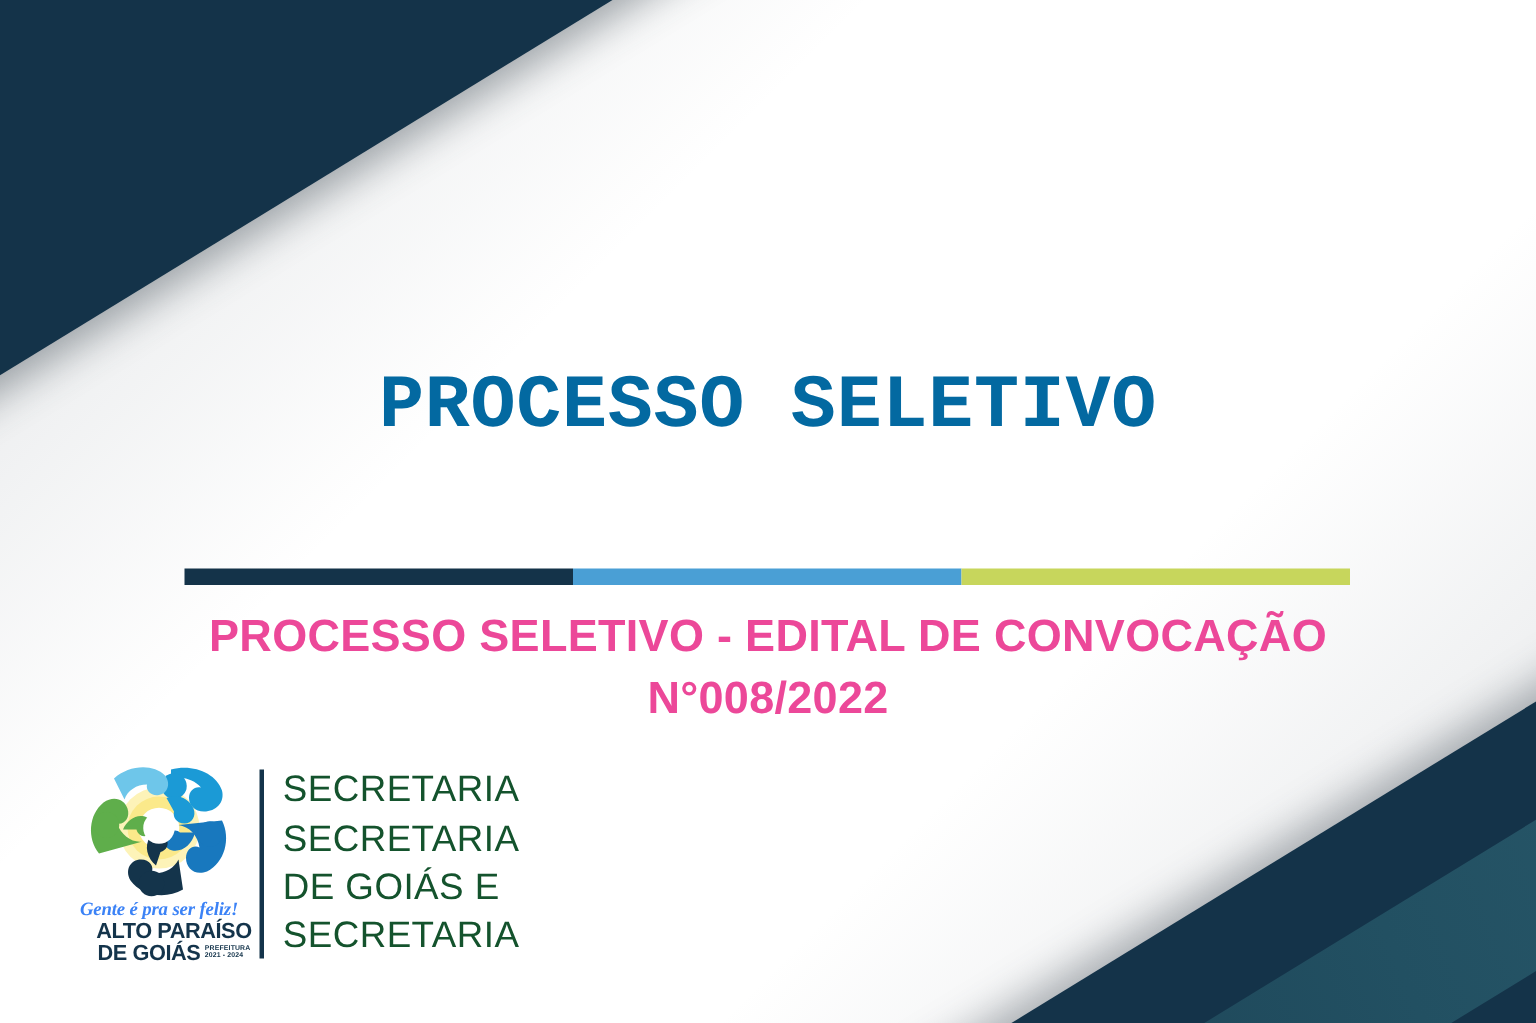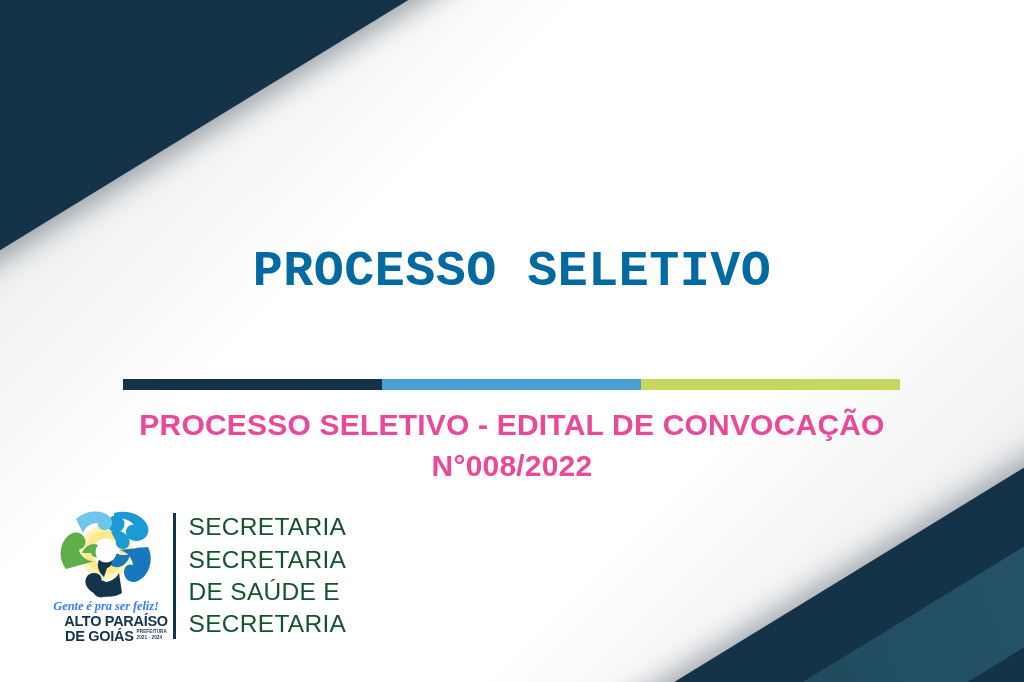--- a/index.html
+++ b/index.html
@@ -308,20 +308,20 @@
             <span class="l2">DE GOIÁS</span><span class="logo-admin"><span style="display:block">PREFEITURA</span><span style="display:block">2021 - 2024</span></span>
           </div>
         </div>
       </div>
 
       <div class="logo-rule"></div>
 
       <div class="logo-words">
         <div>SECRETARIA</div>
         <div>SECRETARIA</div>
-        <div>DE SAÚDE E</div>
+        <div>DE GOIÁS E</div>
         <div>SECRETARIA</div>
       </div>
 
     </div>
 
   </div>
 </div>
 
 </body></html>

